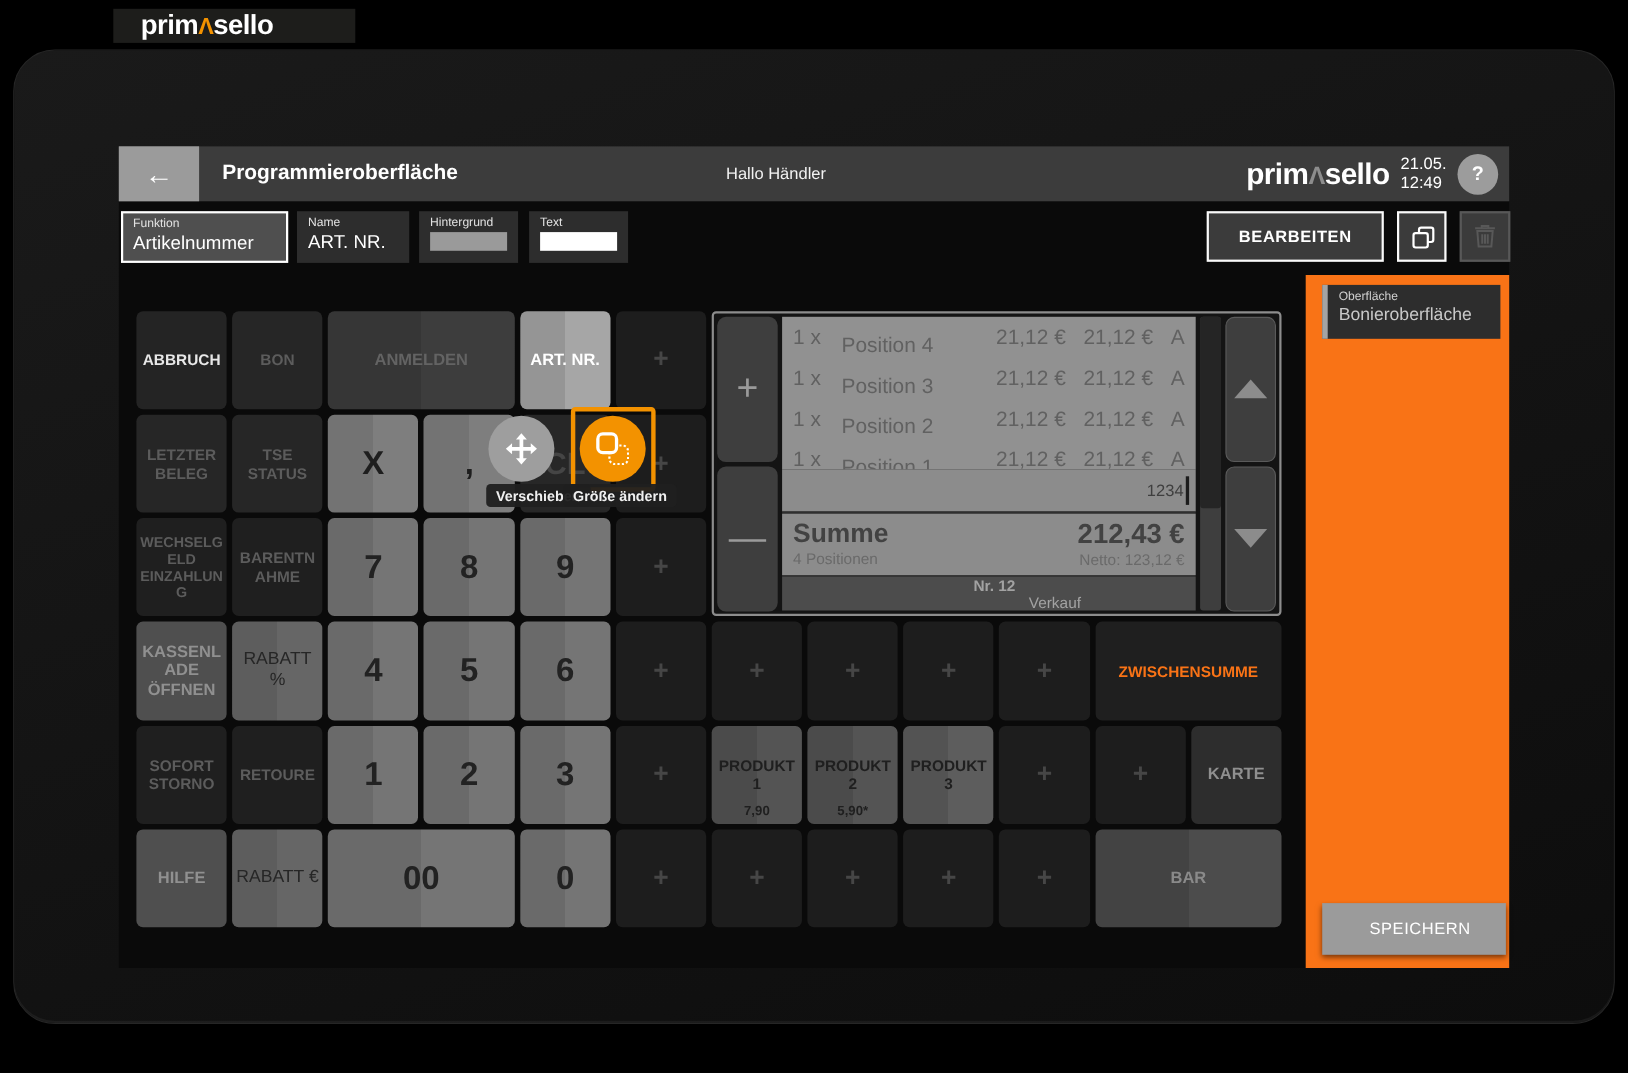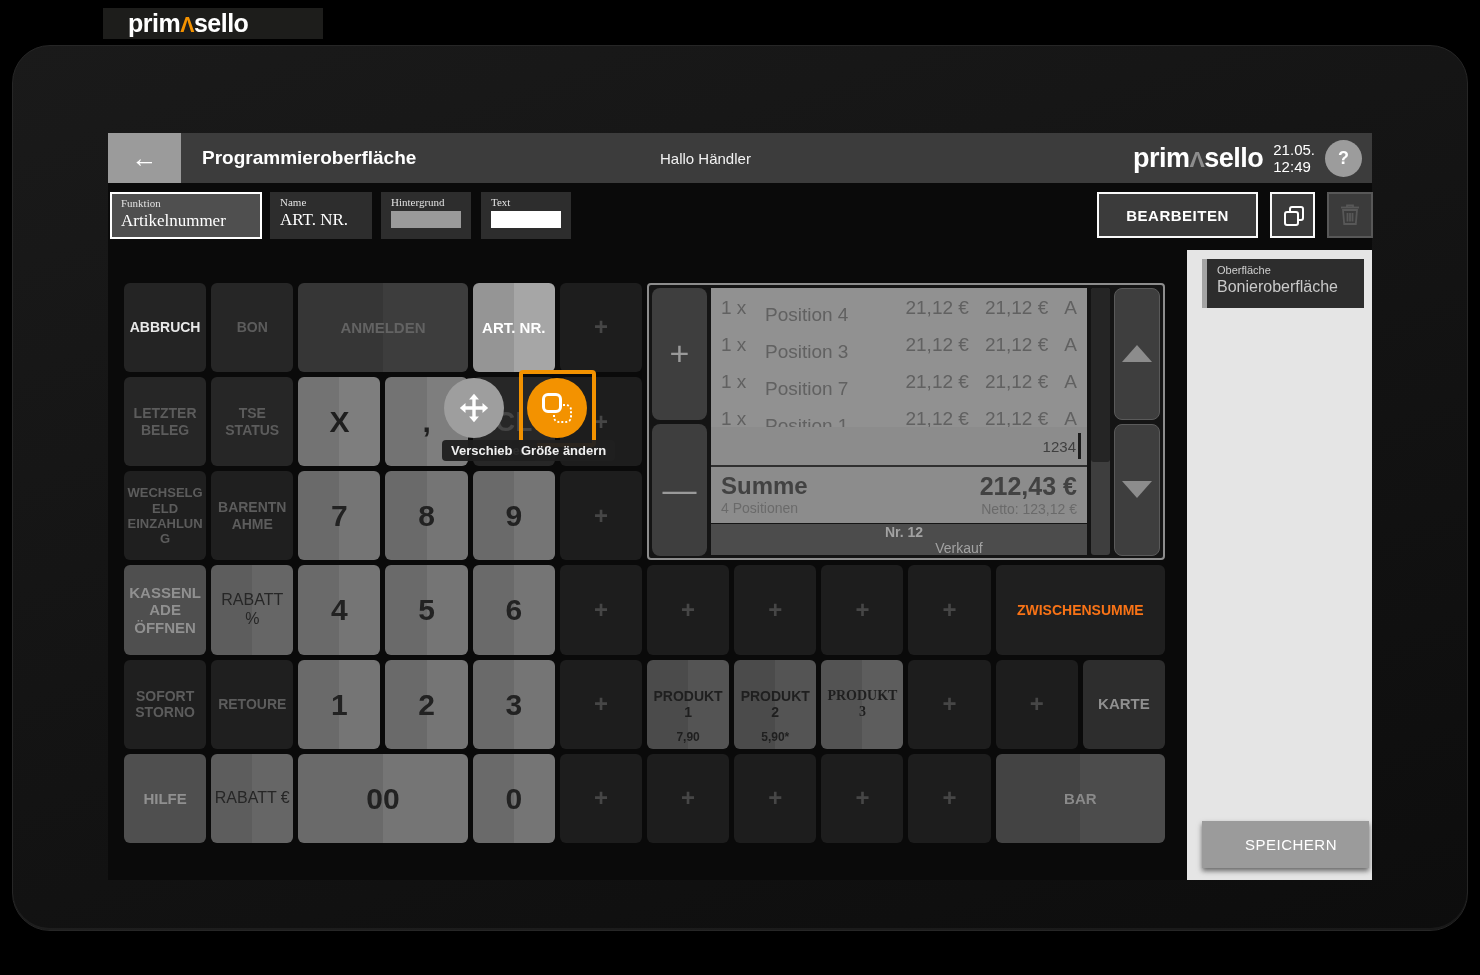--- a/index.html
+++ b/index.html
@@ -29,39 +29,39 @@
         display:flex;align-items:center;justify-content:center;flex:none;}
   .hdr-title{margin-left:21px;font-size:19px;font-weight:bold;color:#fff;}
   .greeting{position:absolute;left:552px;font-size:15px;color:#f2f2f2;}
   .hdr-right{margin-left:auto;display:flex;align-items:center;padding-right:10px;gap:10px;}
   .hdr .logo{font-size:27px;}
   .datetime{color:#fff;font-size:15px;line-height:1.15;}
   .help{width:37px;height:37px;border-radius:50%;background:#9c9c9c;color:#fff;
         font-weight:bold;font-size:18px;display:flex;align-items:center;justify-content:center;}
 
   
-  .field{position:absolute;top:192px;box-sizing:border-box;background:#2d2d2d;padding:4px 10px;font-family:Liberation Serif, serif;}
+  .field{position:absolute;top:192px;box-sizing:border-box;background:#2d2d2d;padding:4px 10px;}
   .flabel{font-size:11px;color:#e2e2e2;}
   .fvalue{font-size:17px;color:#fff;margin-top:2px;white-space:nowrap;}
   .f-funktion{left:110px;width:152px;height:47px;background:#4f4f4f;border:2px solid #fff;padding:3px 9px;}
   .f-name{left:270px;width:102px;height:47px;}
   .f-bg{left:381px;width:90px;height:47px;}
   .f-text{left:481px;width:90px;height:47px;}
   .swatch{display:block;width:70px;height:17px;margin-top:3px;}
   .tbtn{position:absolute;top:192px;height:46px;box-sizing:border-box;background:#3b3b3b;
         border:2px solid #fafafa;display:flex;align-items:center;justify-content:center;}
   .edit{left:1097px;width:161px;color:#fff;font-weight:bold;font-size:15px;letter-spacing:0.5px;}
   .copy{left:1270px;width:45px;}
   .trash{left:1327px;width:46px;border-color:#585858;}
   .cicon{position:relative;width:22px;height:22px;}
   .cicon .b{position:absolute;left:7px;top:2px;width:11px;height:11px;border:2px solid #fff;border-radius:3px;}
   .cicon .f{position:absolute;left:2px;top:7px;width:11px;height:11px;border:2px solid #fff;border-radius:3px;background:#3b3b3b;}
 
   
-  .sidebar{position:absolute;left:1187px;top:250px;width:185px;height:630px;background:#e5e5e5;}
+  .sidebar{position:absolute;left:1187px;top:250px;width:185px;height:630px;background:#f97316;}
   .sfield{position:absolute;left:15px;top:9px;width:162px;height:49px;background:#2d2d2d;
           border-left:5px solid #a4a4a4;box-sizing:border-box;padding:5px 10px;}
   .sfield .flabel{color:#d0d0d0;}
   .sfield .fvalue{font-size:16px;color:#c9c9c9;}
   .save{position:absolute;left:15px;top:571px;width:156px;height:47px;background:#9b9b9b;color:#fff;
         font-weight:normal;font-size:15px;letter-spacing:0.5px;display:flex;align-items:center;
         justify-content:center;box-shadow:0 3px 5px rgba(0,0,0,0.55);padding-left:11px;}
 
   
   .grid{position:absolute;left:124px;top:283px;width:1041px;height:560px;display:grid;
@@ -76,21 +76,21 @@
   .s-small{font-size:13px;}
   .s-anmelden{background:linear-gradient(90deg,#363636 50%,#3d3d3d 50%);color:#636363;font-size:15px;}
   .s-sel{background:linear-gradient(90deg,#959595 50%,#a6a6a6 50%);color:#fff;font-size:15px;}
   .s-plus{background:#1d1d1d;color:#464646;font-size:24px;}
   .s-key{background:linear-gradient(90deg,#6a6a6a 50%,#757575 50%);color:#222;font-size:30px;}
   .s-key-op{background:linear-gradient(90deg,#737373 50%,#7e7e7e 50%);color:#1e1e1e;font-size:30px;}
   .s-cl{background:#272727;color:#454545;font-size:28px;}
   .s-med{background:#4f4f4f;color:#909090;font-size:15px;}
   .s-rabatt{background:linear-gradient(90deg,#5d5d5d 50%,#666666 50%);color:#262626;font-weight:normal;font-size:16px;}
   .s-produkt{background:linear-gradient(90deg,#4b4b4b 50%,#545454 50%);color:#1f1f1f;}
-  .s-produkt3{background:linear-gradient(90deg,#535353 50%,#5d5d5d 50%);color:#1f1f1f;font-family:Liberation Serif, serif;}
+  .s-produkt3{background:linear-gradient(90deg,#535353 50%,#5d5d5d 50%);color:#1f1f1f;}
   .s-zwischen{background:#1f1f1f;color:#f97316;}
   .s-karte{background:#2d2d2d;color:#8f8f8f;font-size:15px;}
   .s-bar{background:linear-gradient(90deg,#434343 50%,#4c4c4c 50%);color:#8a8a8a;font-size:15px;}
   .price{position:absolute;bottom:5px;left:0;right:0;font-size:12px;font-weight:bold;}
 
   
   .receipt{grid-column:7/13;grid-row:1/4;border:2px solid #8d8d8d;border-radius:4px;background:#141414;
            display:flex;gap:4px;padding:3px;box-sizing:border-box;}
   .rc-col{display:flex;flex-direction:column;gap:4px;}
   .rc-left{width:55px;}
@@ -236,21 +236,21 @@
           </div>
           <div class="rrow">
             <span class="q">1 x</span>
               <span class="n">Position 3</span>
               <span class="u">21,12 €</span>
               <span class="t">21,12 €</span>
               <span class="a">A</span>
           </div>
           <div class="rrow">
             <span class="q">1 x</span>
-              <span class="n">Position 7</span>
+              <span class="n">Position 2</span>
               <span class="u">21,12 €</span>
               <span class="t">21,12 €</span>
               <span class="a">A</span>
           </div>
           <div class="rrow">
             <span class="q">1 x</span>
               <span class="n">Position 1</span>
               <span class="u">21,12 €</span>
               <span class="t">21,12 €</span>
               <span class="a">A</span>

